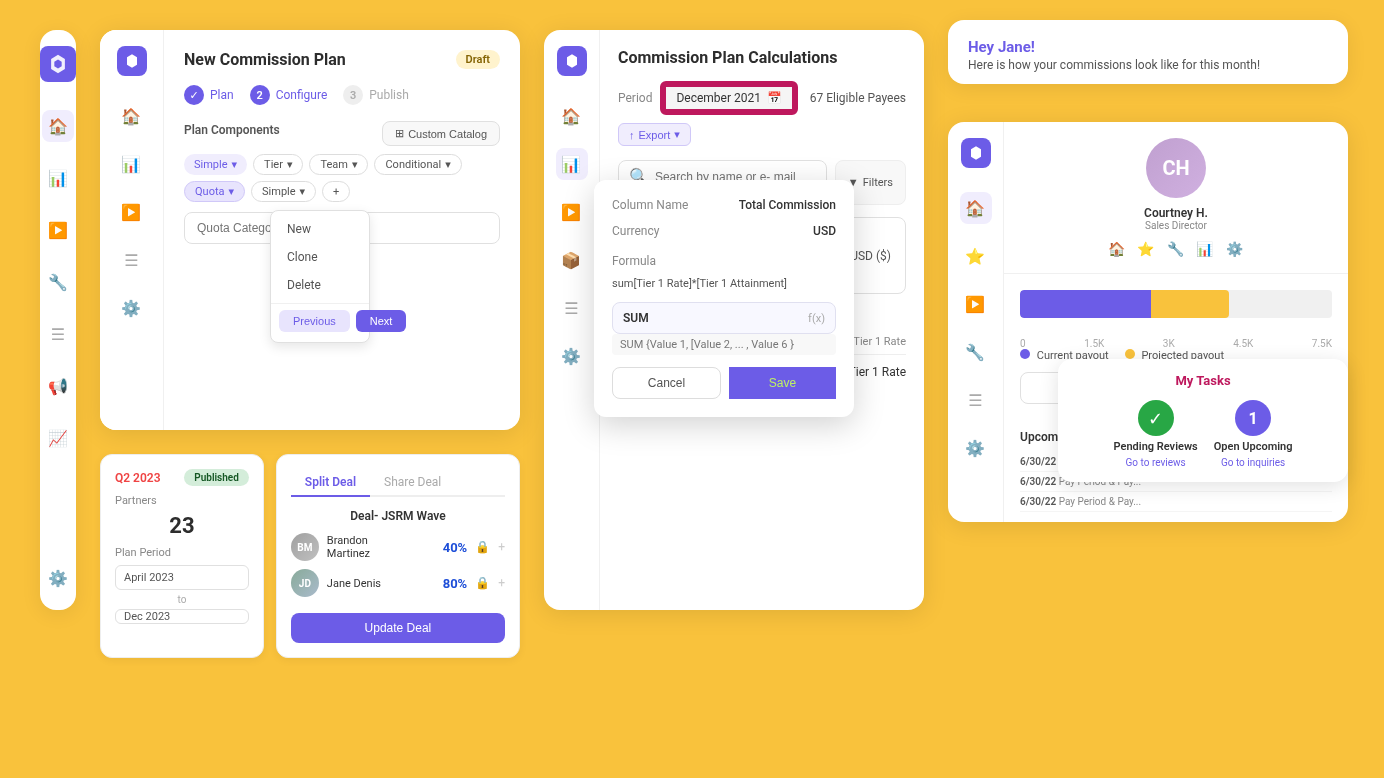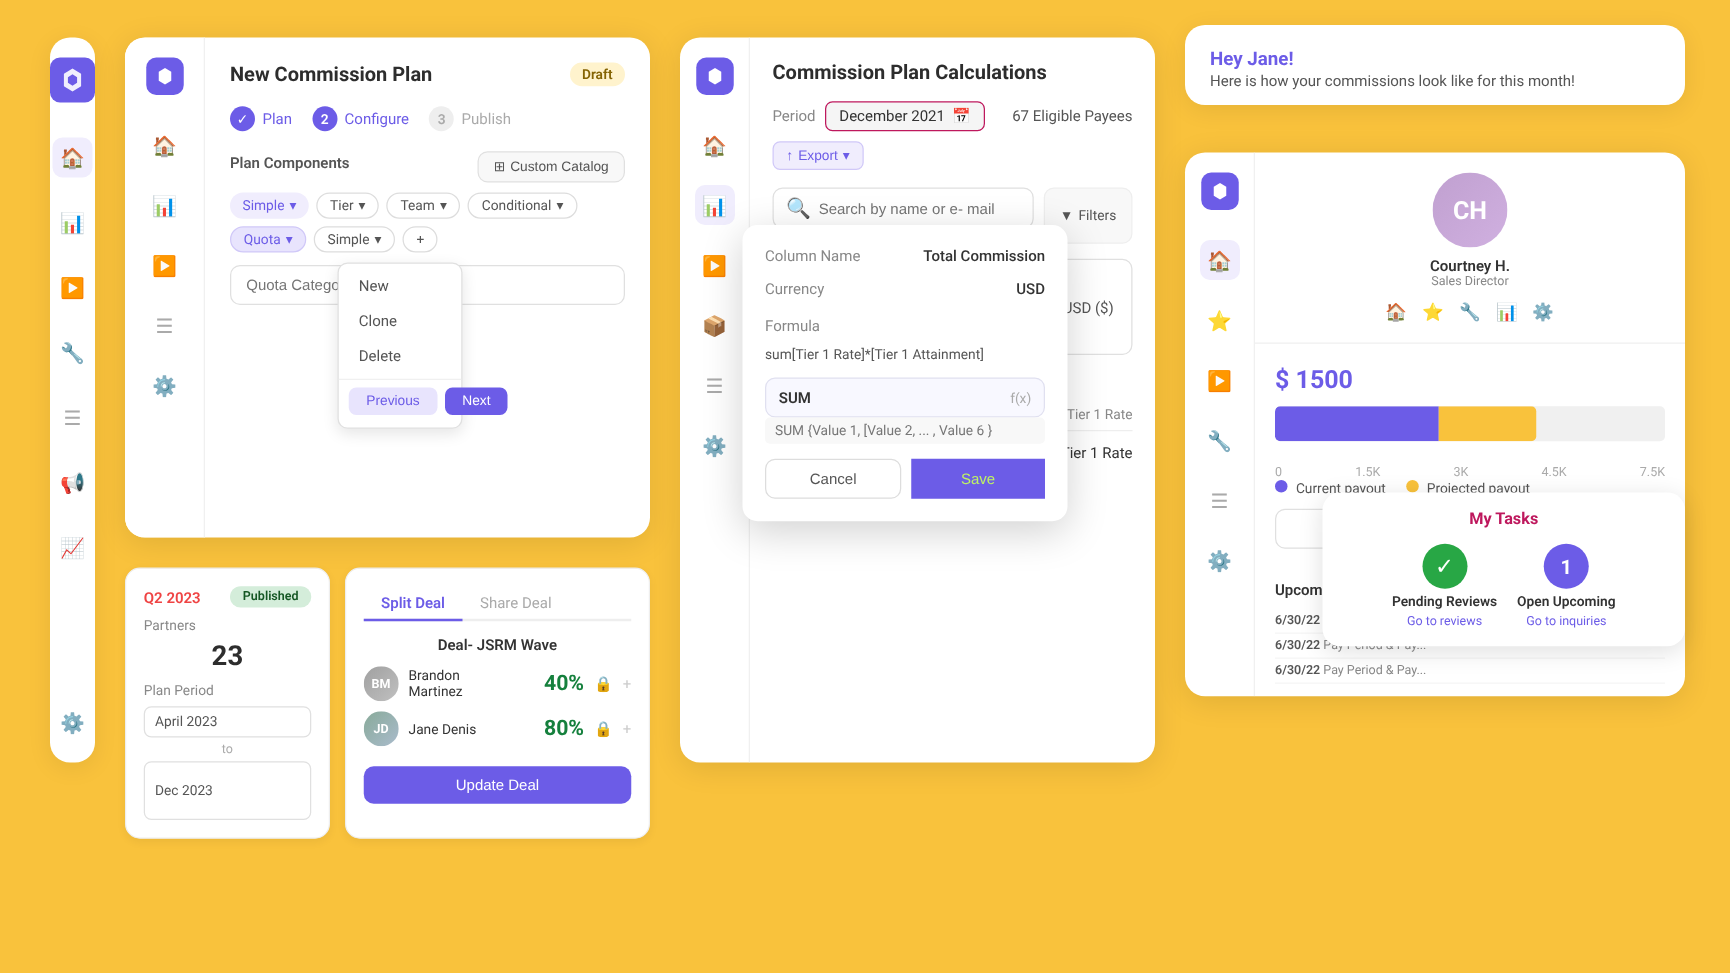--- a/index.html
+++ b/index.html
@@ -397,23 +397,23 @@
       font-weight: bold;
     }
 
     .deal-person {
       font-size: 11px;
       color: #333;
       flex: 1;
     }
 
     .deal-pct {
-      font-size: 17px;
+      font-size: 13px;
       font-weight: 700;
-      color: #15803d;
+      color: #1d4ed8;
       margin-left: 28px;
     }
 
     .deal-icon {
       color: #ccc;
       font-size: 12px;
     }
 
     .btn-update {
       background: #6C5CE7;
@@ -487,21 +487,21 @@
       flex-wrap: wrap;
     }
 
     .period-label {
       font-size: 12px;
       color: #888;
     }
 
     .period-value {
       background: #f5f5f5;
-      border: 1px solid #be185d;
+      border: 6px solid #be185d;
       border-radius: 6px;
       padding: 4px 10px;
       font-size: 12px;
       color: #333;
       display: flex;
       align-items: center;
       gap: 6px;
     }
 
     .payees-count {
@@ -1049,21 +1049,21 @@
           <span class="badge badge-published">Published</span>
         </div>
         <div style="margin-top:8px;">
           <div class="card-title">Partners</div>
           <div class="card-value">23</div>
         </div>
         <div style="margin-top:8px;">
           <div class="card-title">Plan Period</div>
           <div style="border:1px solid #e0e0e0;border-radius:6px;padding:5px 8px;font-size:11px;color:#555;margin-bottom:4px;">April 2023</div>
           <div style="font-size:10px;color:#aaa;text-align:center;margin-bottom:4px;">to</div>
-          <div style="border:1px solid #e0e0e0;border-radius:6px;padding:16px 8px;font-size:11px;color:#555;">Dec 2023</div>
+          <div style="border:1px solid #e0e0e0;border-radius:6px;padding:0 8px;font-size:11px;color:#555;">Dec 2023</div>
         </div>
       </div>
 
       <div class="split-deal-card">
         <div class="split-tabs">
           <div class="split-tab active">Split Deal</div>
           <div class="split-tab">Share Deal</div>
         </div>
         <div class="deal-name">Deal- JSRM Wave</div>
         <div class="deal-row">
@@ -1220,21 +1220,20 @@
             <div class="profile-icons">
               <span style="font-size:14px;color:#aaa;">🏠</span>
               <span style="font-size:14px;color:#aaa;">⭐</span>
               <span style="font-size:14px;color:#aaa;">🔧</span>
               <span style="font-size:14px;color:#aaa;">📊</span>
               <span style="font-size:14px;color:#aaa;">⚙️</span>
             </div>
           </div>
 
           <div class="tracker-section">
-            <div class="tracker-amount">$ 1500</div>
 
             <div class="bar-chart">
               <div class="bar-bg">
                 <div class="bar-fill-purple" style="width:42%;"></div>
                 <div class="bar-fill-yellow" style="left:42%;width:25%;"></div>
               </div>
             </div>
             <div class="bar-labels">
               <span>0</span>
               <span>1.5K</span>

